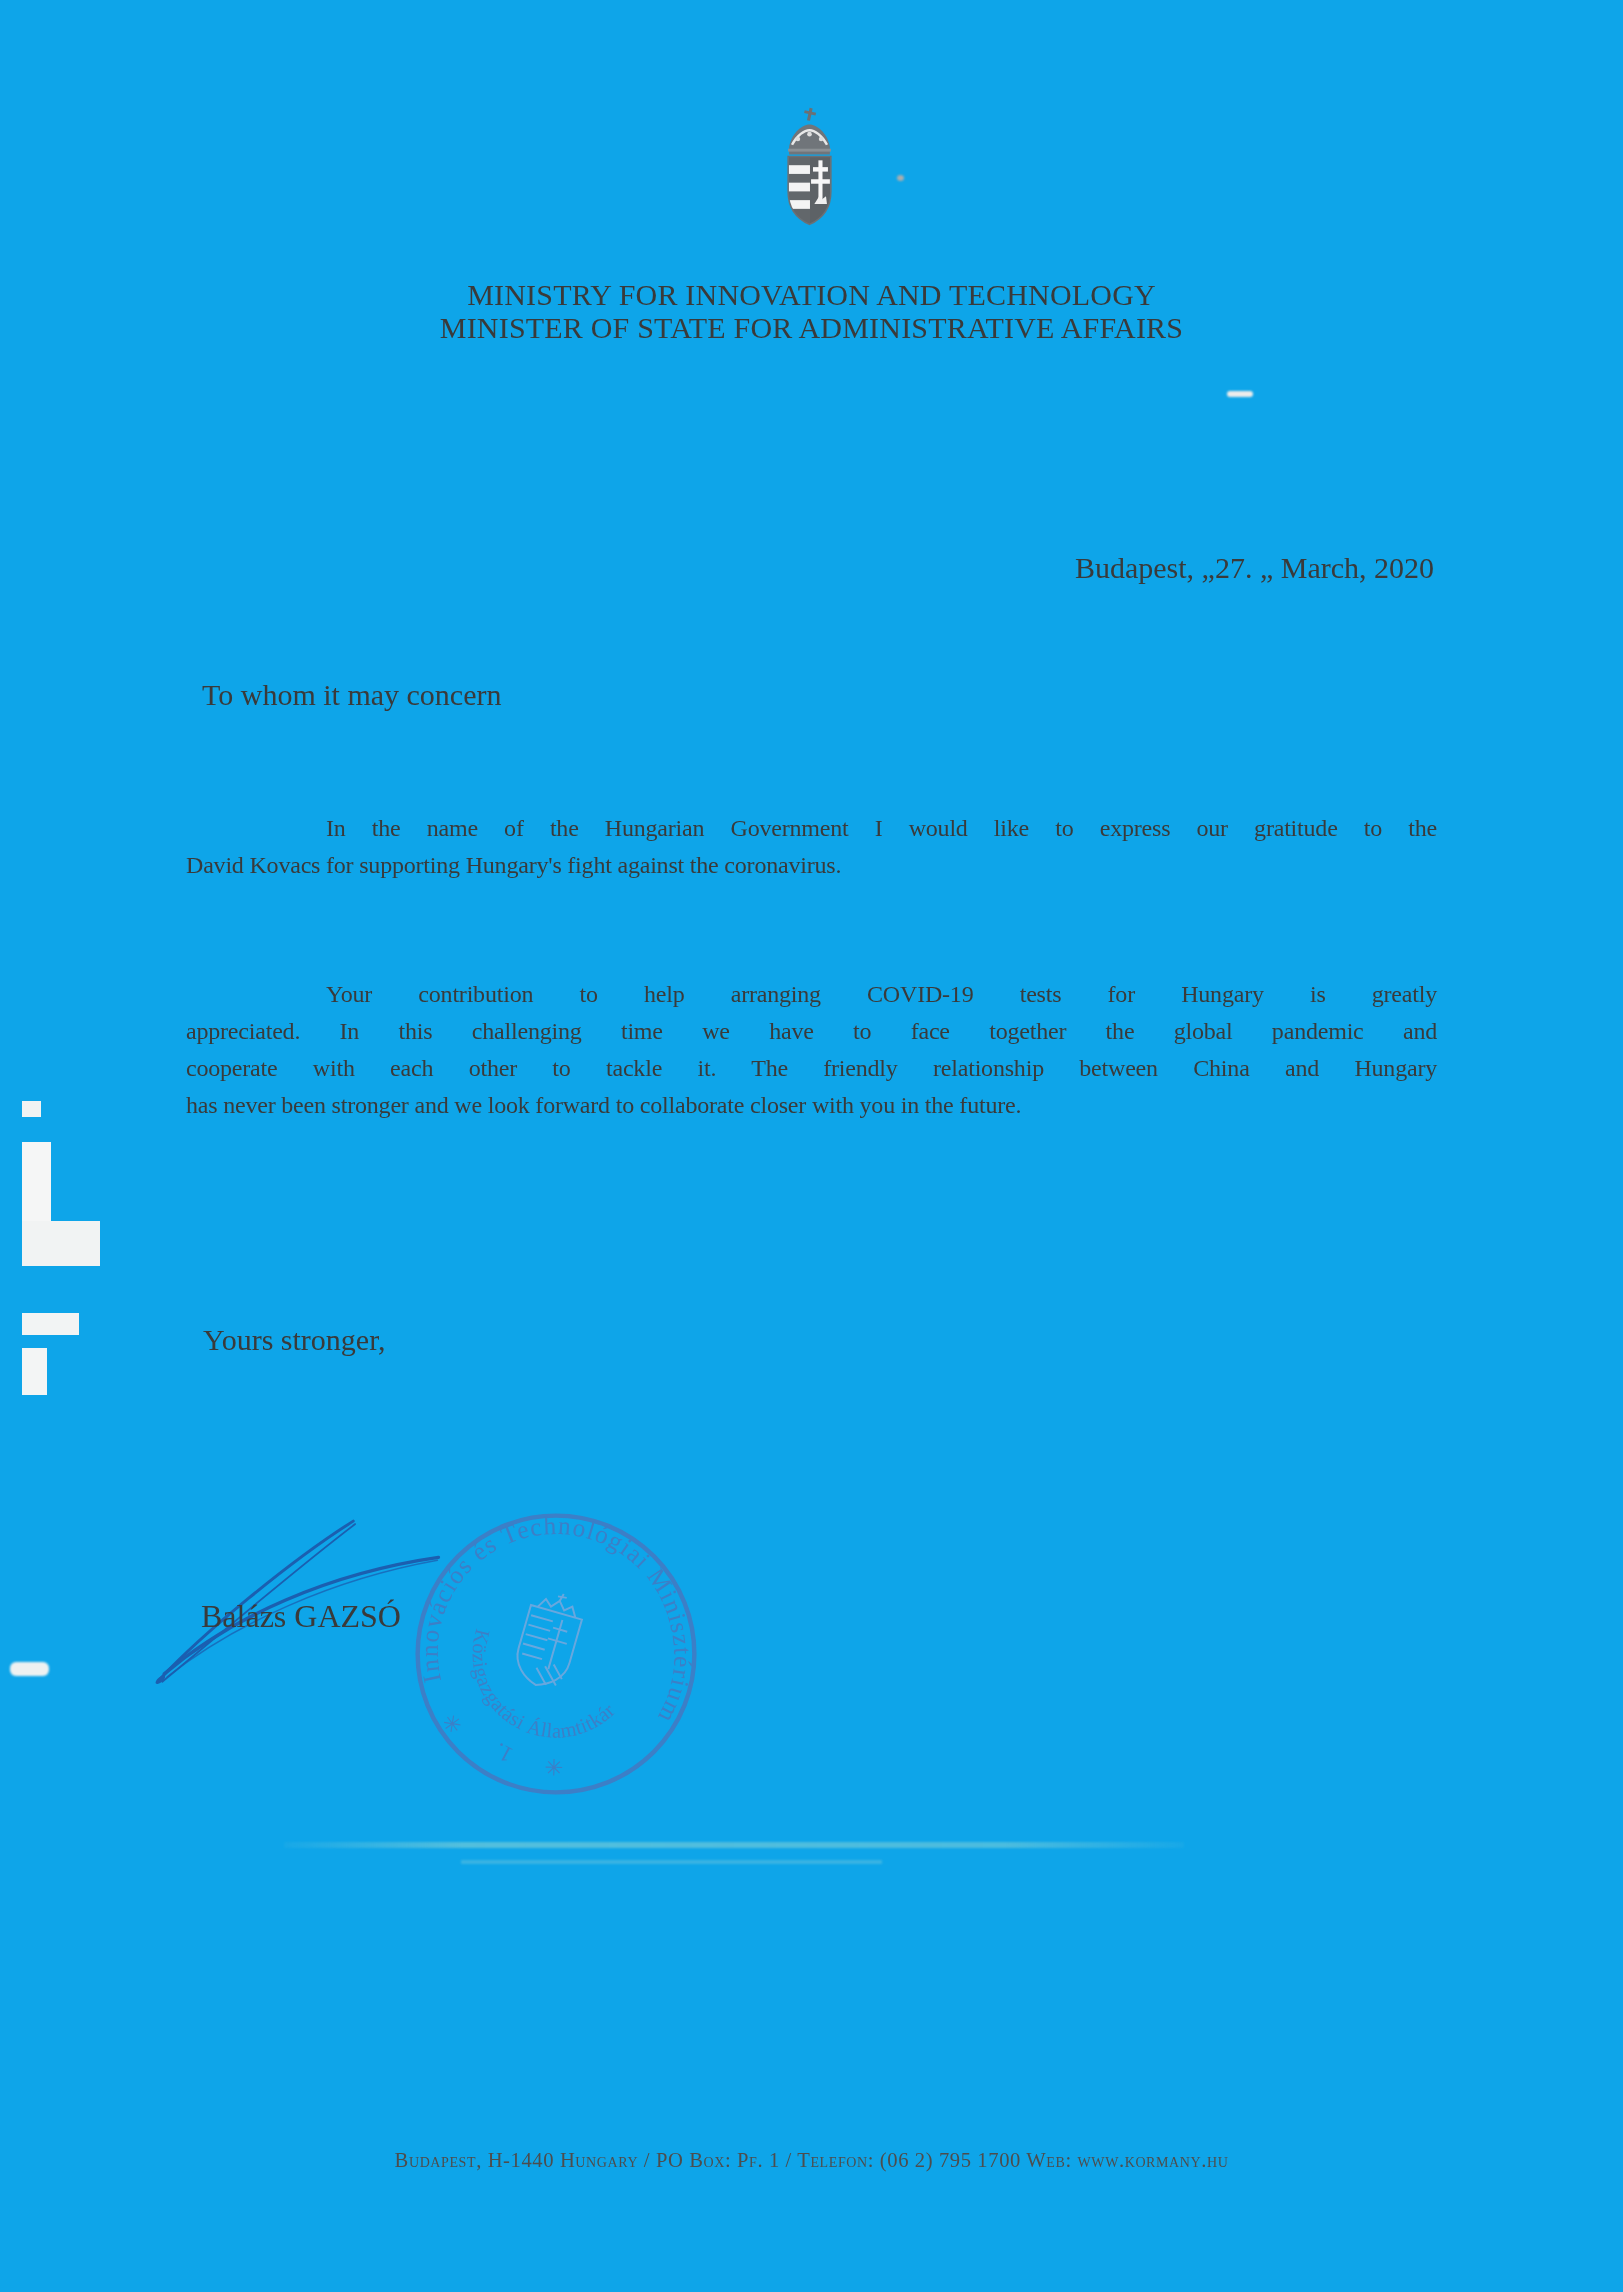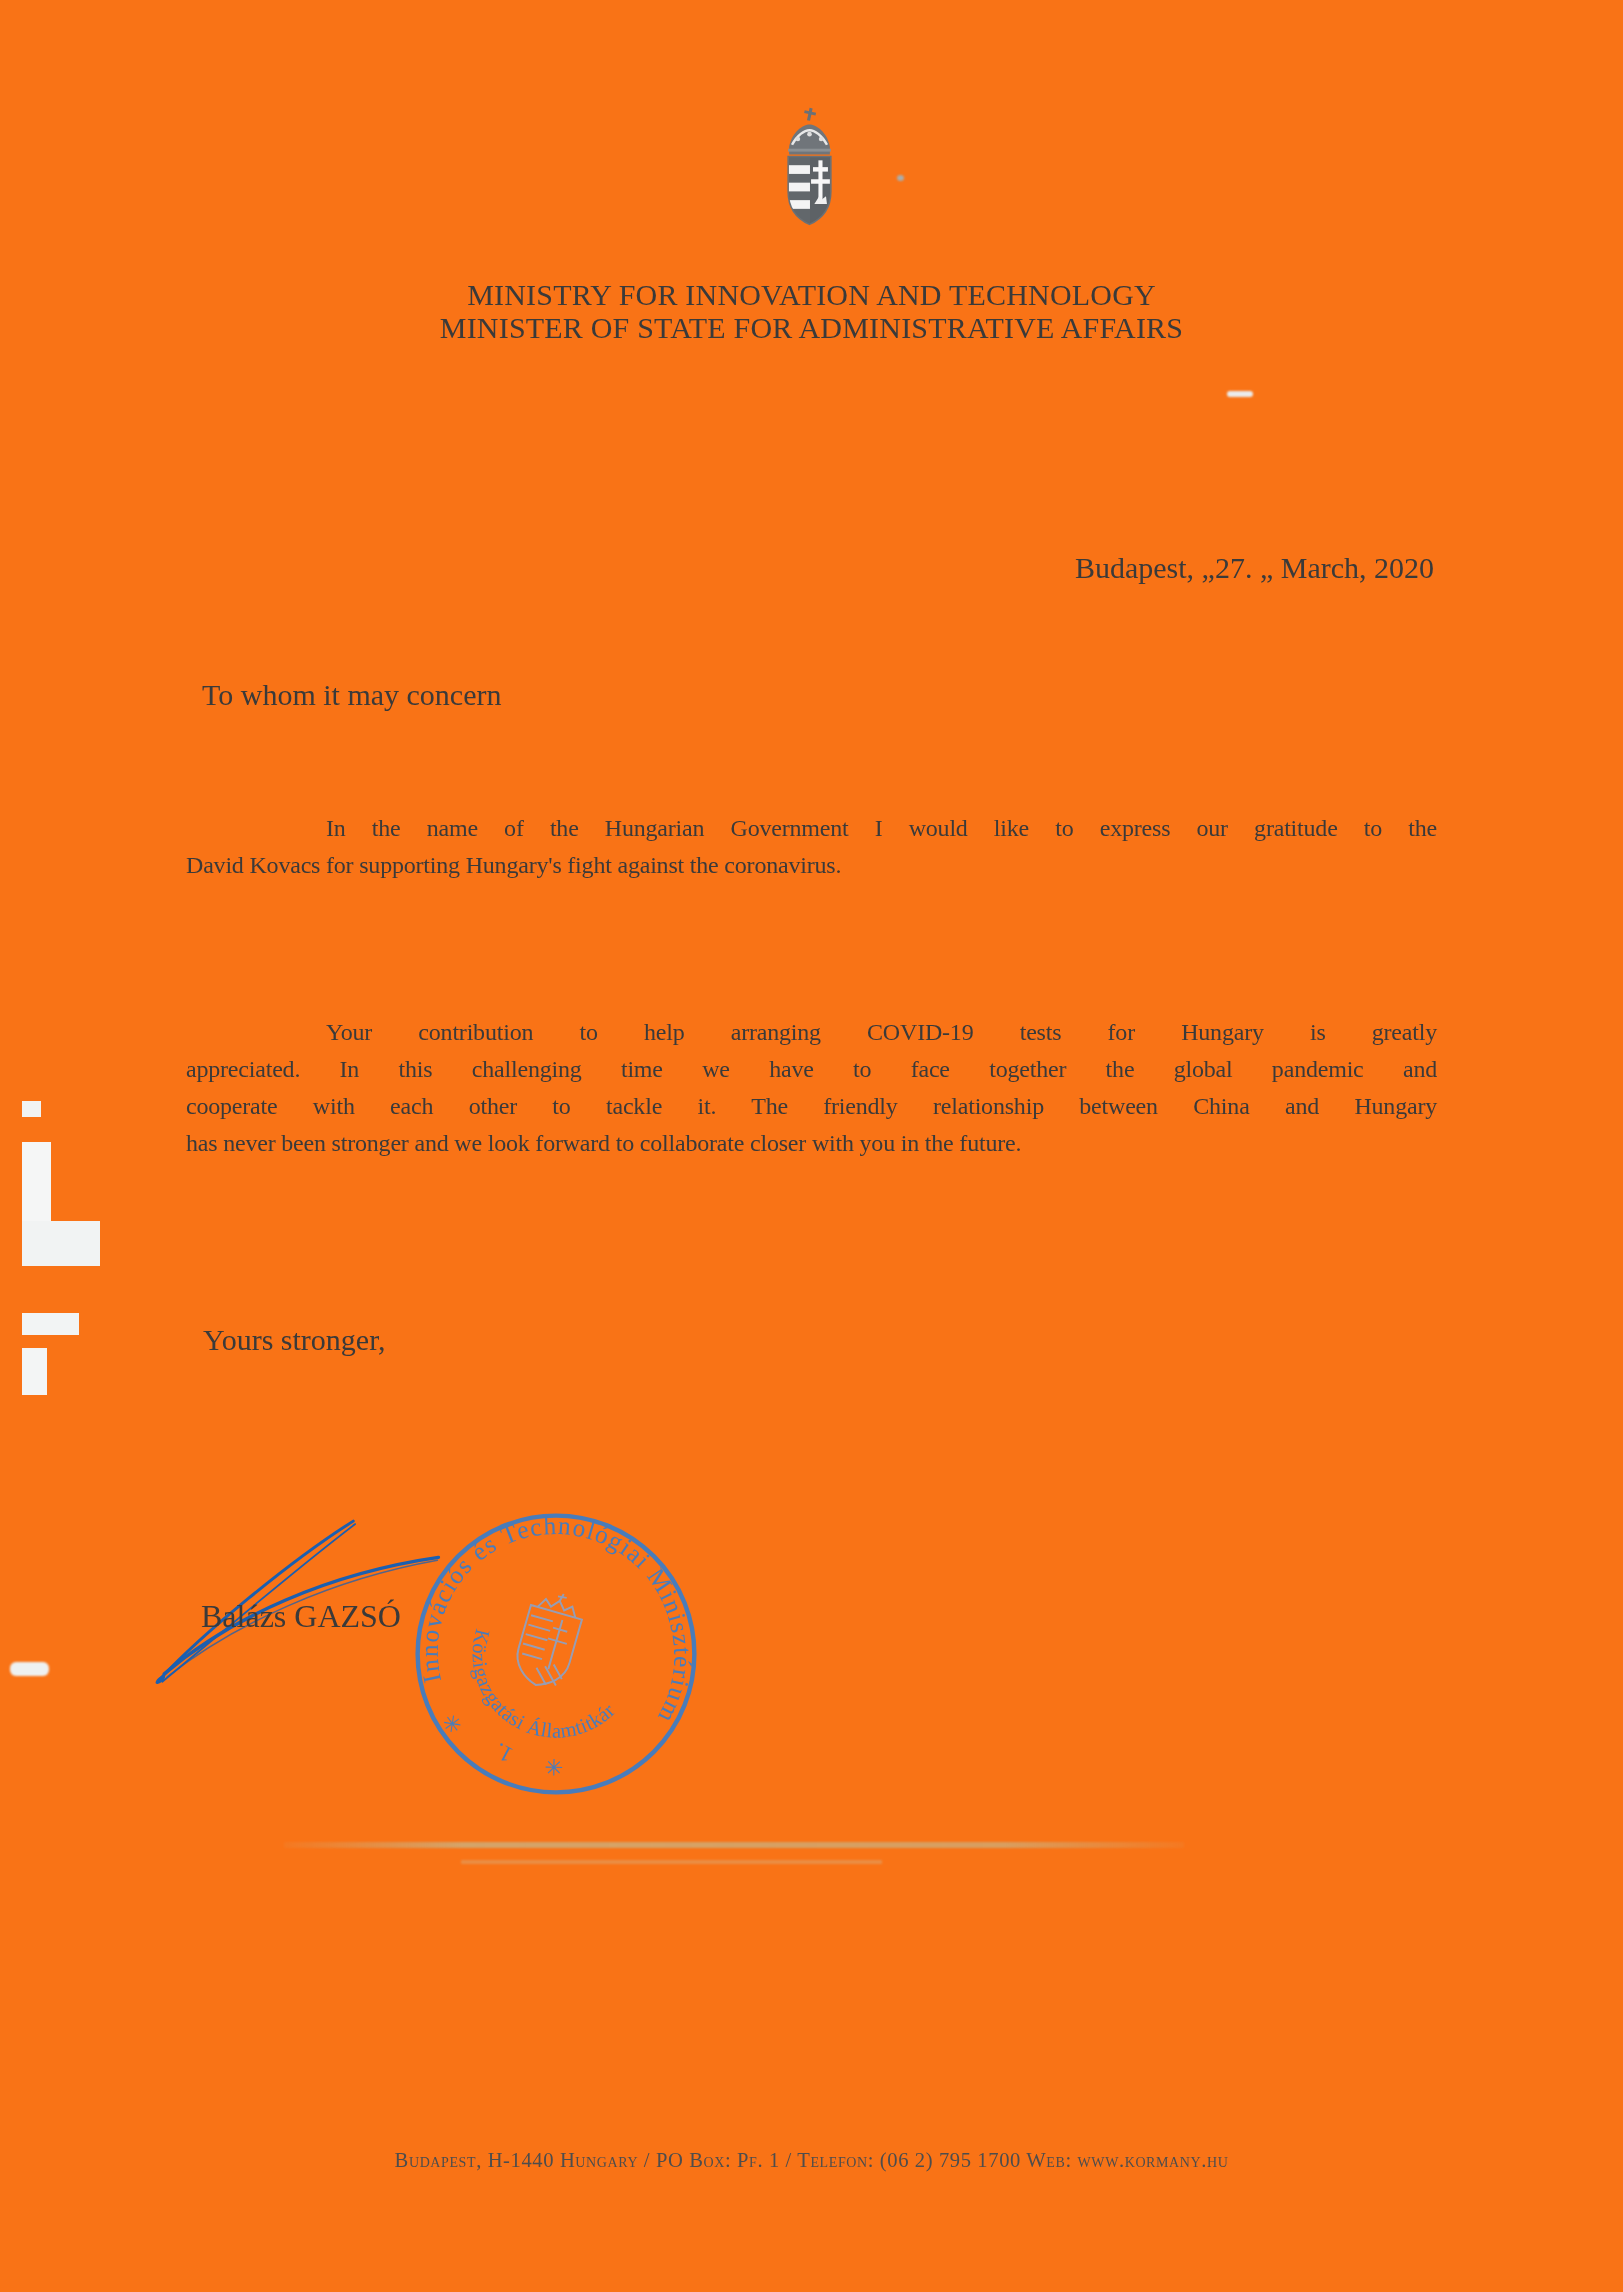--- a/index.html
+++ b/index.html
@@ -6,21 +6,21 @@
     --stamp-blue:#3f7dc5;
     --ink-blue:#1b5fb0;
     --text-color:#3a3a3a;
   }
   *{margin:0;padding:0;box-sizing:border-box;}
   html,body{background:#ffffff;}
   .page{
     position:relative;
     width:1623px;
     height:2293px;
-    background:#f97316;
+    background:#0ea5e9;
     overflow:hidden;
     font-family:"Liberation Serif", serif;
     color:var(--text-color);
   }
   
   .emblem{position:absolute;left:775px;top:106px;width:69px;height:131px;}
   .letterhead{
     position:absolute;left:0;right:0;top:278px;
     text-align:center;line-height:33px;
     letter-spacing:0.2px;
@@ -37,21 +37,21 @@
     position:absolute;left:202px;top:678px;
     font-size:30px;
   }
   
   .paragraph{
     position:absolute;left:186px;width:1251px;
     font-size:24px;line-height:37px;
     letter-spacing:-0.2px;
   }
   .para-1{top:810px;}
-  .para-2{top:1014px;}
+  .para-2{top:976px;}
   .para-line{text-align:justify;text-align-last:justify;white-space:normal;}
   .para-line.last{text-align-last:left;}
   .para-line.first{text-indent:140px;}
   
   .closing{position:absolute;left:203px;top:1323px;font-size:30px;}
   .signer-name{position:absolute;left:201px;top:1598px;font-size:32px;}
   .signature-svg{position:absolute;left:118px;top:1480px;width:353px;height:235px;}
   .sig-stroke{stroke:var(--ink-blue);fill:none;stroke-linecap:round;}
   
   .stamp-svg{position:absolute;left:399px;top:1497px;width:314px;height:314px;opacity:0.94;}

